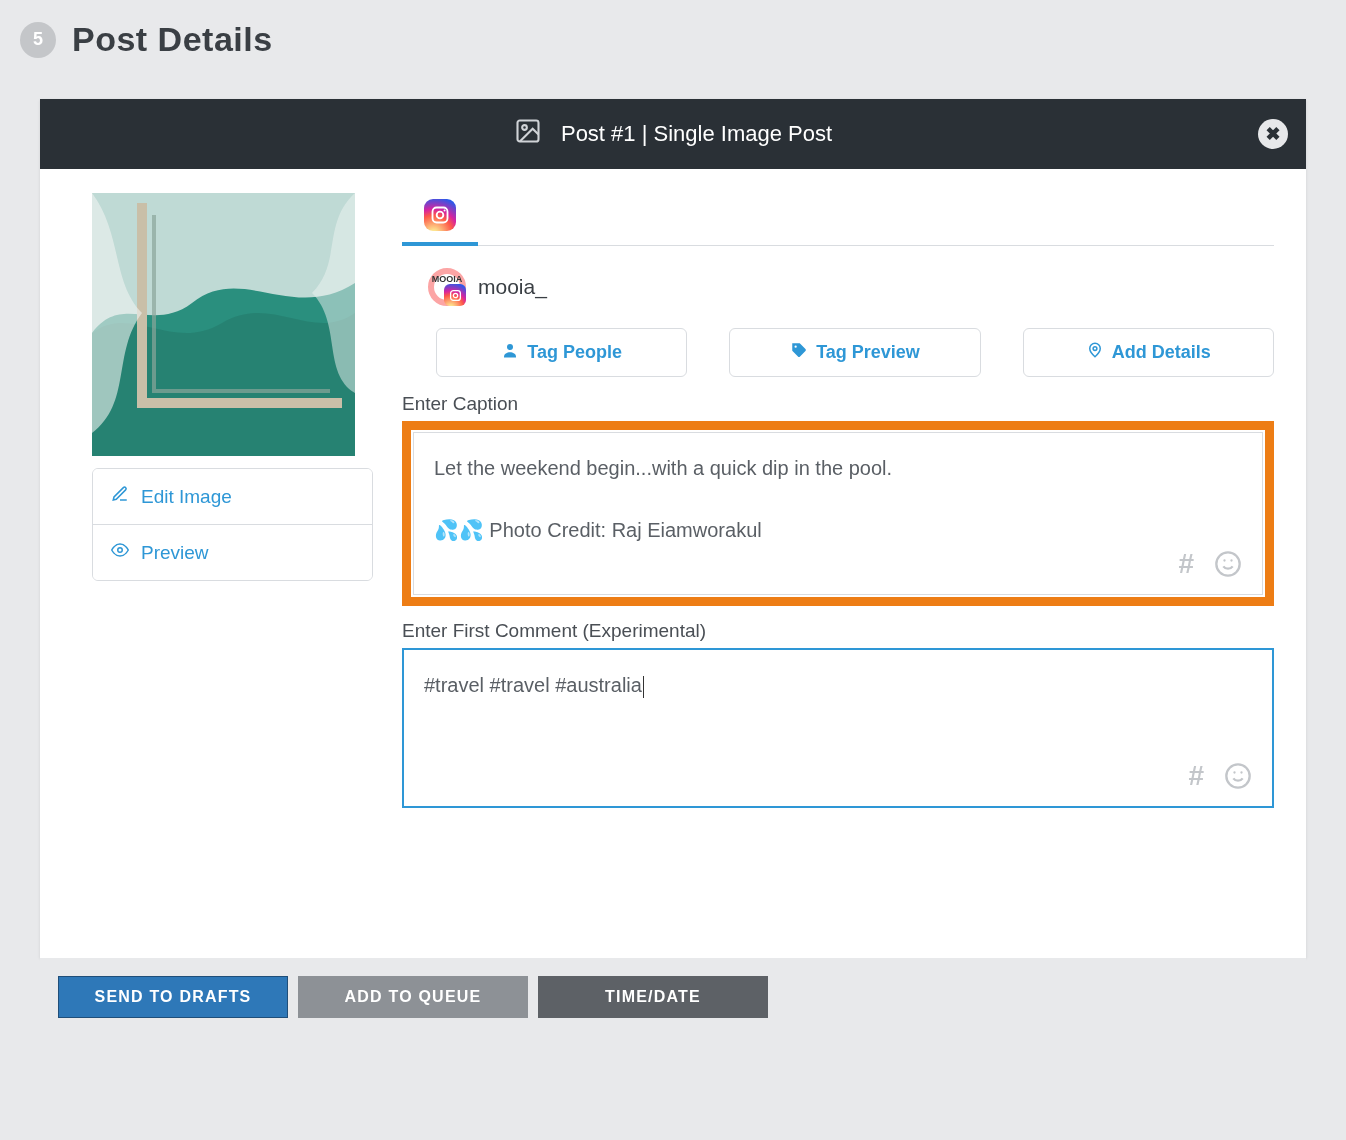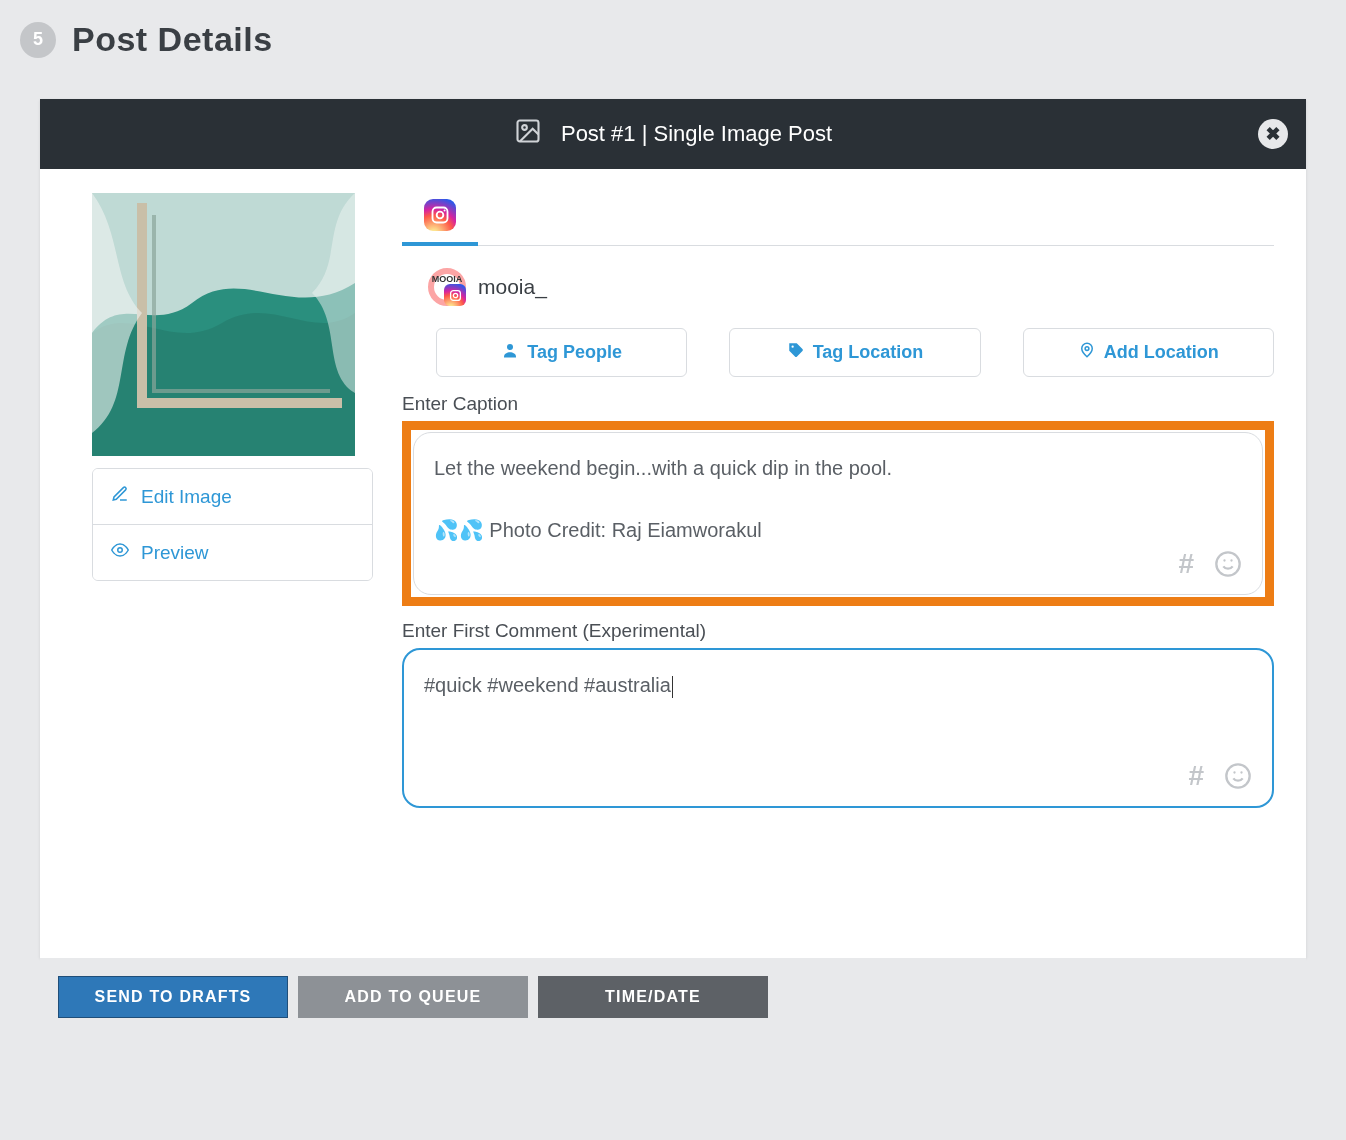--- a/index.html
+++ b/index.html
@@ -188,21 +188,21 @@
     color: #4a4f55;
     margin-bottom: 6px;
   }
   .highlight-wrap {
     border: 9px solid #ed7d15;
     padding: 2px;
     margin-bottom: 14px;
   }
   .textarea-box {
     border: 1px solid #d9dce0;
-    border-radius: 18px;
+    border-radius: 0;
     padding: 20px 20px 12px 20px;
     position: relative;
     background: #fff;
   }
   .textarea-box.focused {
     border: 2px solid #2e97d6;
   }
   .textarea-content {
     font-size: 20px;
     color: #5a5f65;
@@ -356,30 +356,30 @@
             </span>
             <span>Tag People</span>
           </div>
           <div class="action-btn">
             <span>
               <svg class="icon" viewBox="0 0 24 24" fill="#2e97d6">
                   <path d="M20.6 13.4l-7.2 7.2a2 2 0 01-2.8 0L3 13V3h10l7.6 7.6a2 2 0 010 2.8z"></path>
                   <circle cx="7.5" cy="7.5" r="1.5" fill="#fff"></circle>
                 </svg>
             </span>
-            <span>Tag Location</span>
+            <span>Tag Preview</span>
           </div>
           <div class="action-btn">
             <span>
               <svg class="icon" viewBox="0 0 24 24" fill="none" stroke="#2e97d6" stroke-width="2">
                   <path d="M12 21s-7-6.2-7-11a7 7 0 0114 0c0 4.8-7 11-7 11z"></path>
                   <circle cx="12" cy="10" r="2.5"></circle>
                 </svg>
             </span>
-            <span>Add Location</span>
+            <span>Add Details</span>
           </div>
         </div>
 
         <div class="field-label">Enter Caption</div>
         <div class="highlight-wrap">
           <div class="textarea-box">
             <div class="textarea-content">Let the weekend begin...with a quick dip in the pool.
 
 💦💦 Photo Credit: Raj Eiamworakul</div>
             <div class="ta-icons">
@@ -391,21 +391,21 @@
                     <circle cx="9" cy="9" r="1" fill="#c3c6ca" stroke="none"></circle>
                     <circle cx="15" cy="9" r="1" fill="#c3c6ca" stroke="none"></circle>
                   </svg>
               </span>
             </div>
           </div>
         </div>
 
         <div class="field-label">Enter First Comment (Experimental)</div>
         <div class="textarea-box focused">
-          <div class="comment-content"><span>#quick #weekend #australia</span><span class="caret"></span></div>
+          <div class="comment-content"><span>#travel #travel #australia</span><span class="caret"></span></div>
           <div class="ta-icons">
             <span class="hash-icon">#</span>
             <span>
               <svg width="28" height="28" viewBox="0 0 24 24" fill="none" stroke="#c3c6ca" stroke-width="2">
                   <circle cx="12" cy="12" r="10"></circle>
                   <path d="M8 14s1.5 2 4 2 4-2 4-2"></path>
                   <circle cx="9" cy="9" r="1" fill="#c3c6ca" stroke="none"></circle>
                   <circle cx="15" cy="9" r="1" fill="#c3c6ca" stroke="none"></circle>
                 </svg>
             </span>

